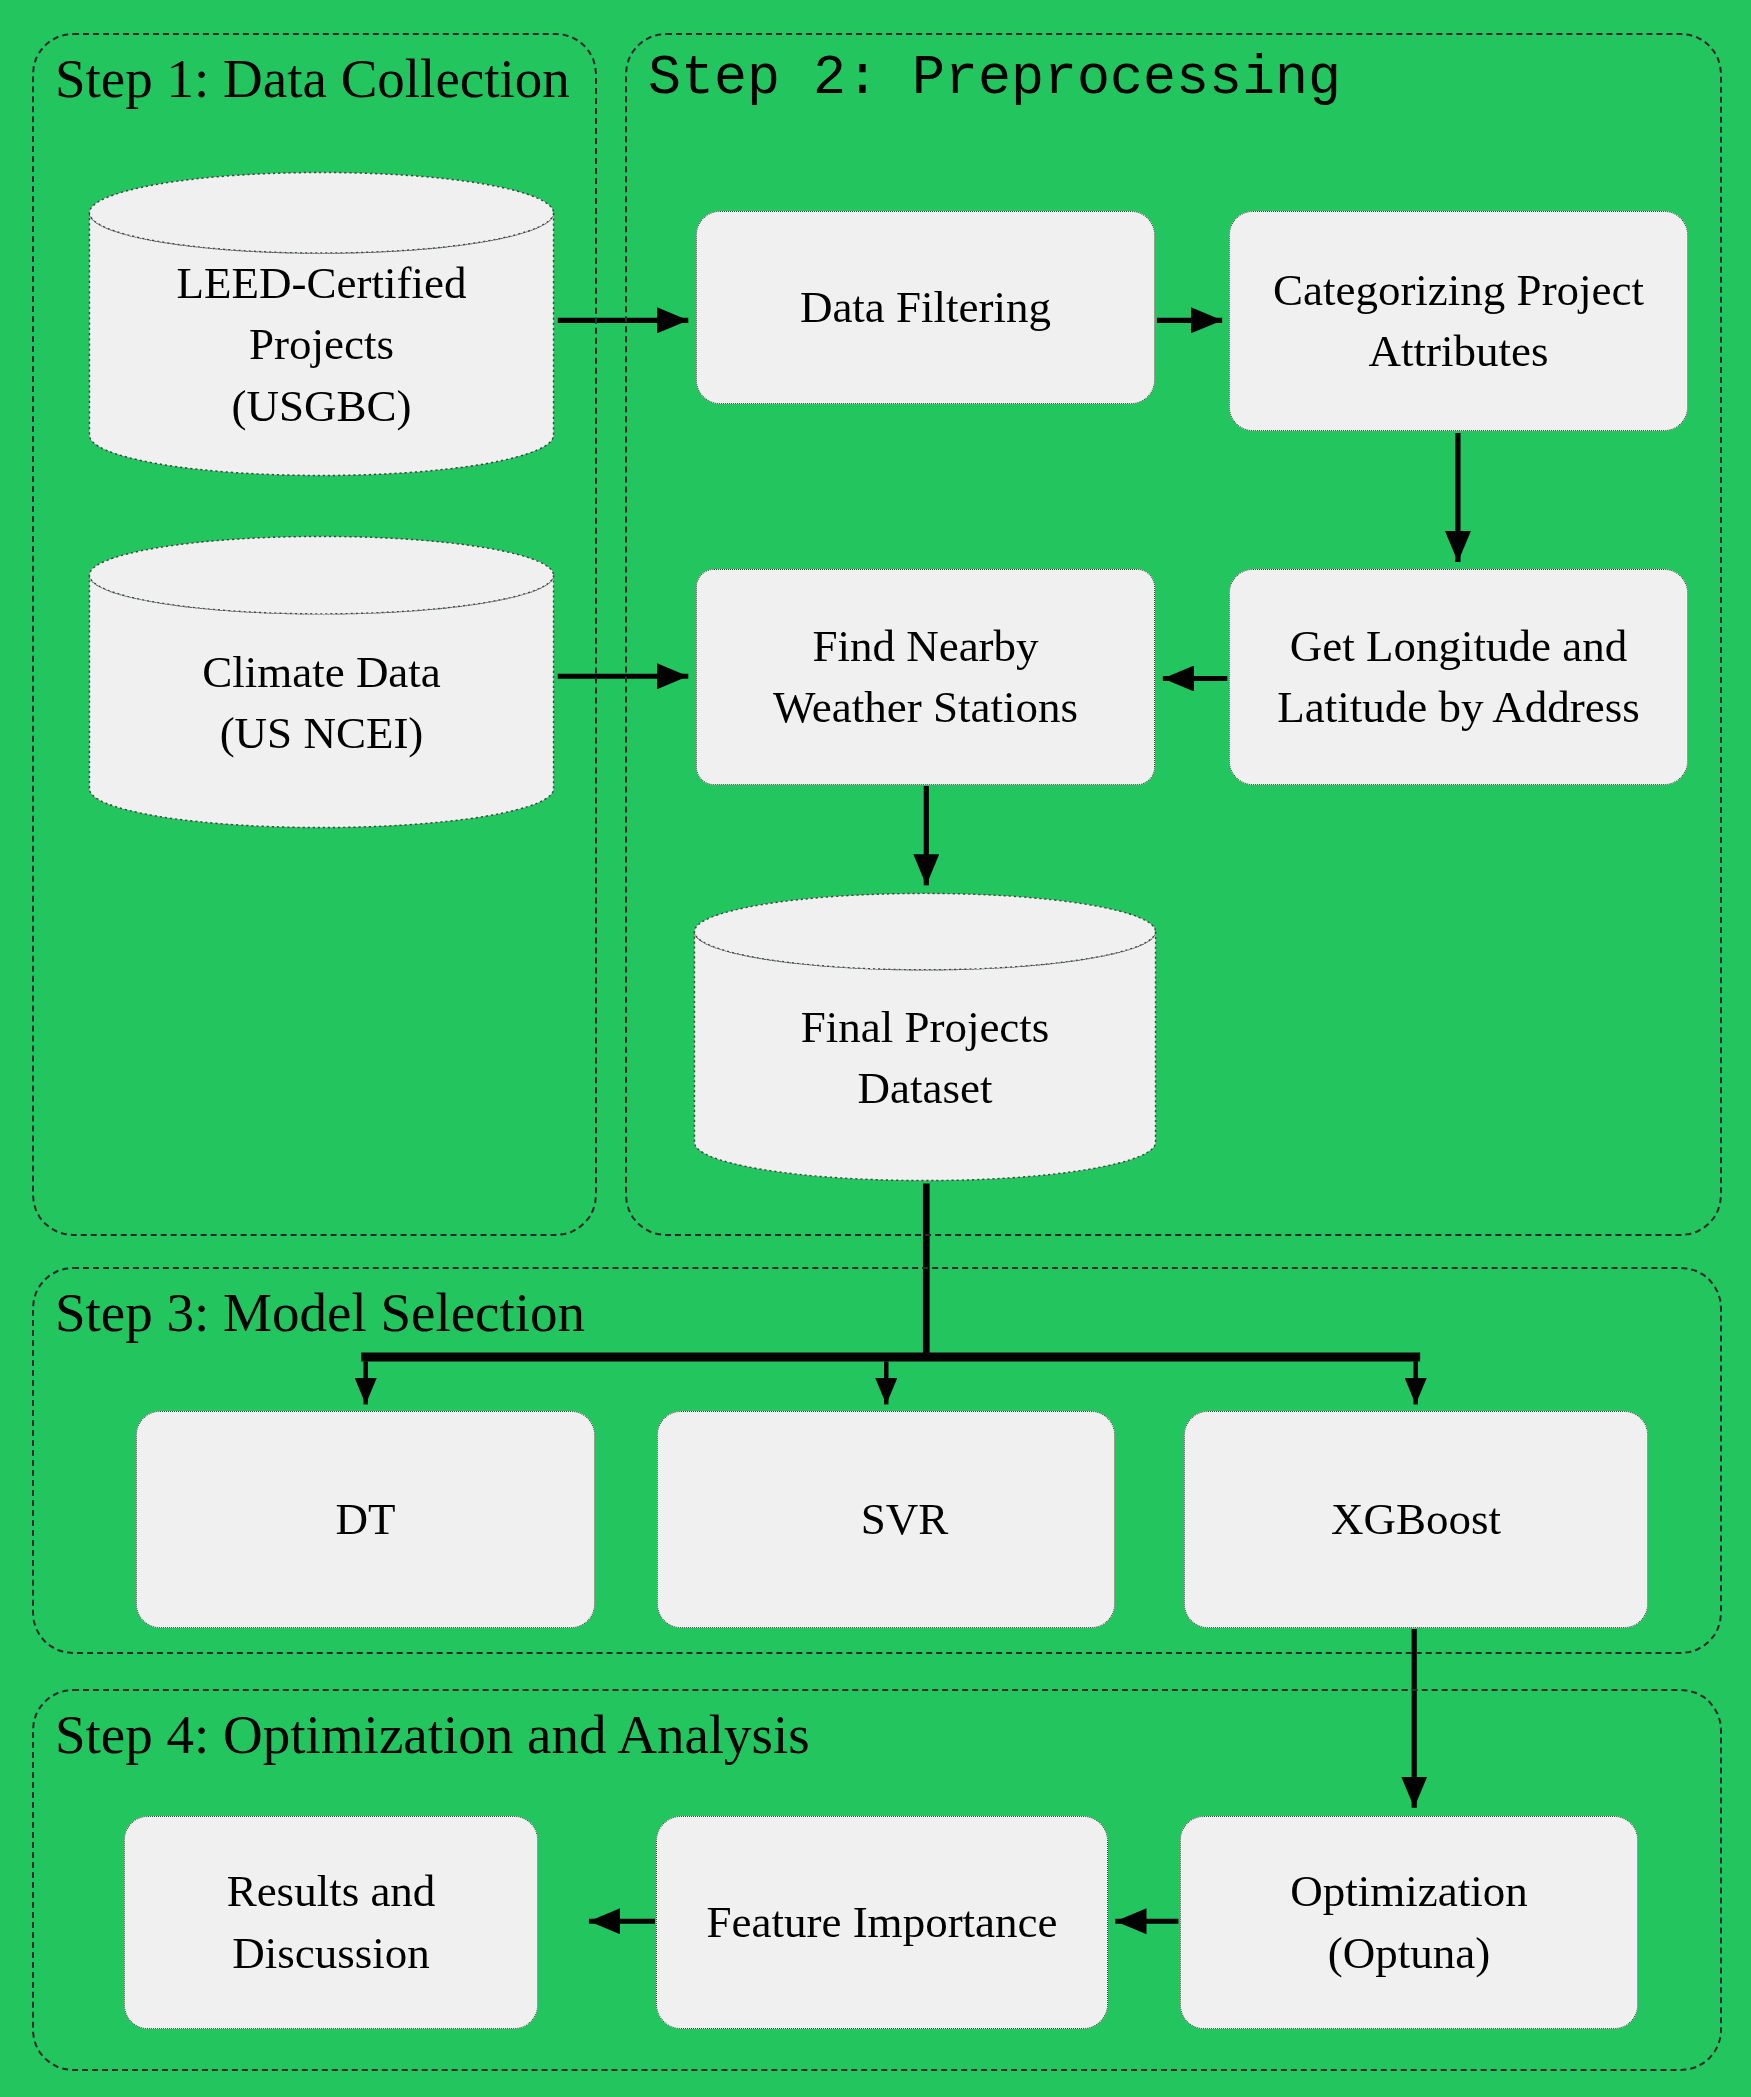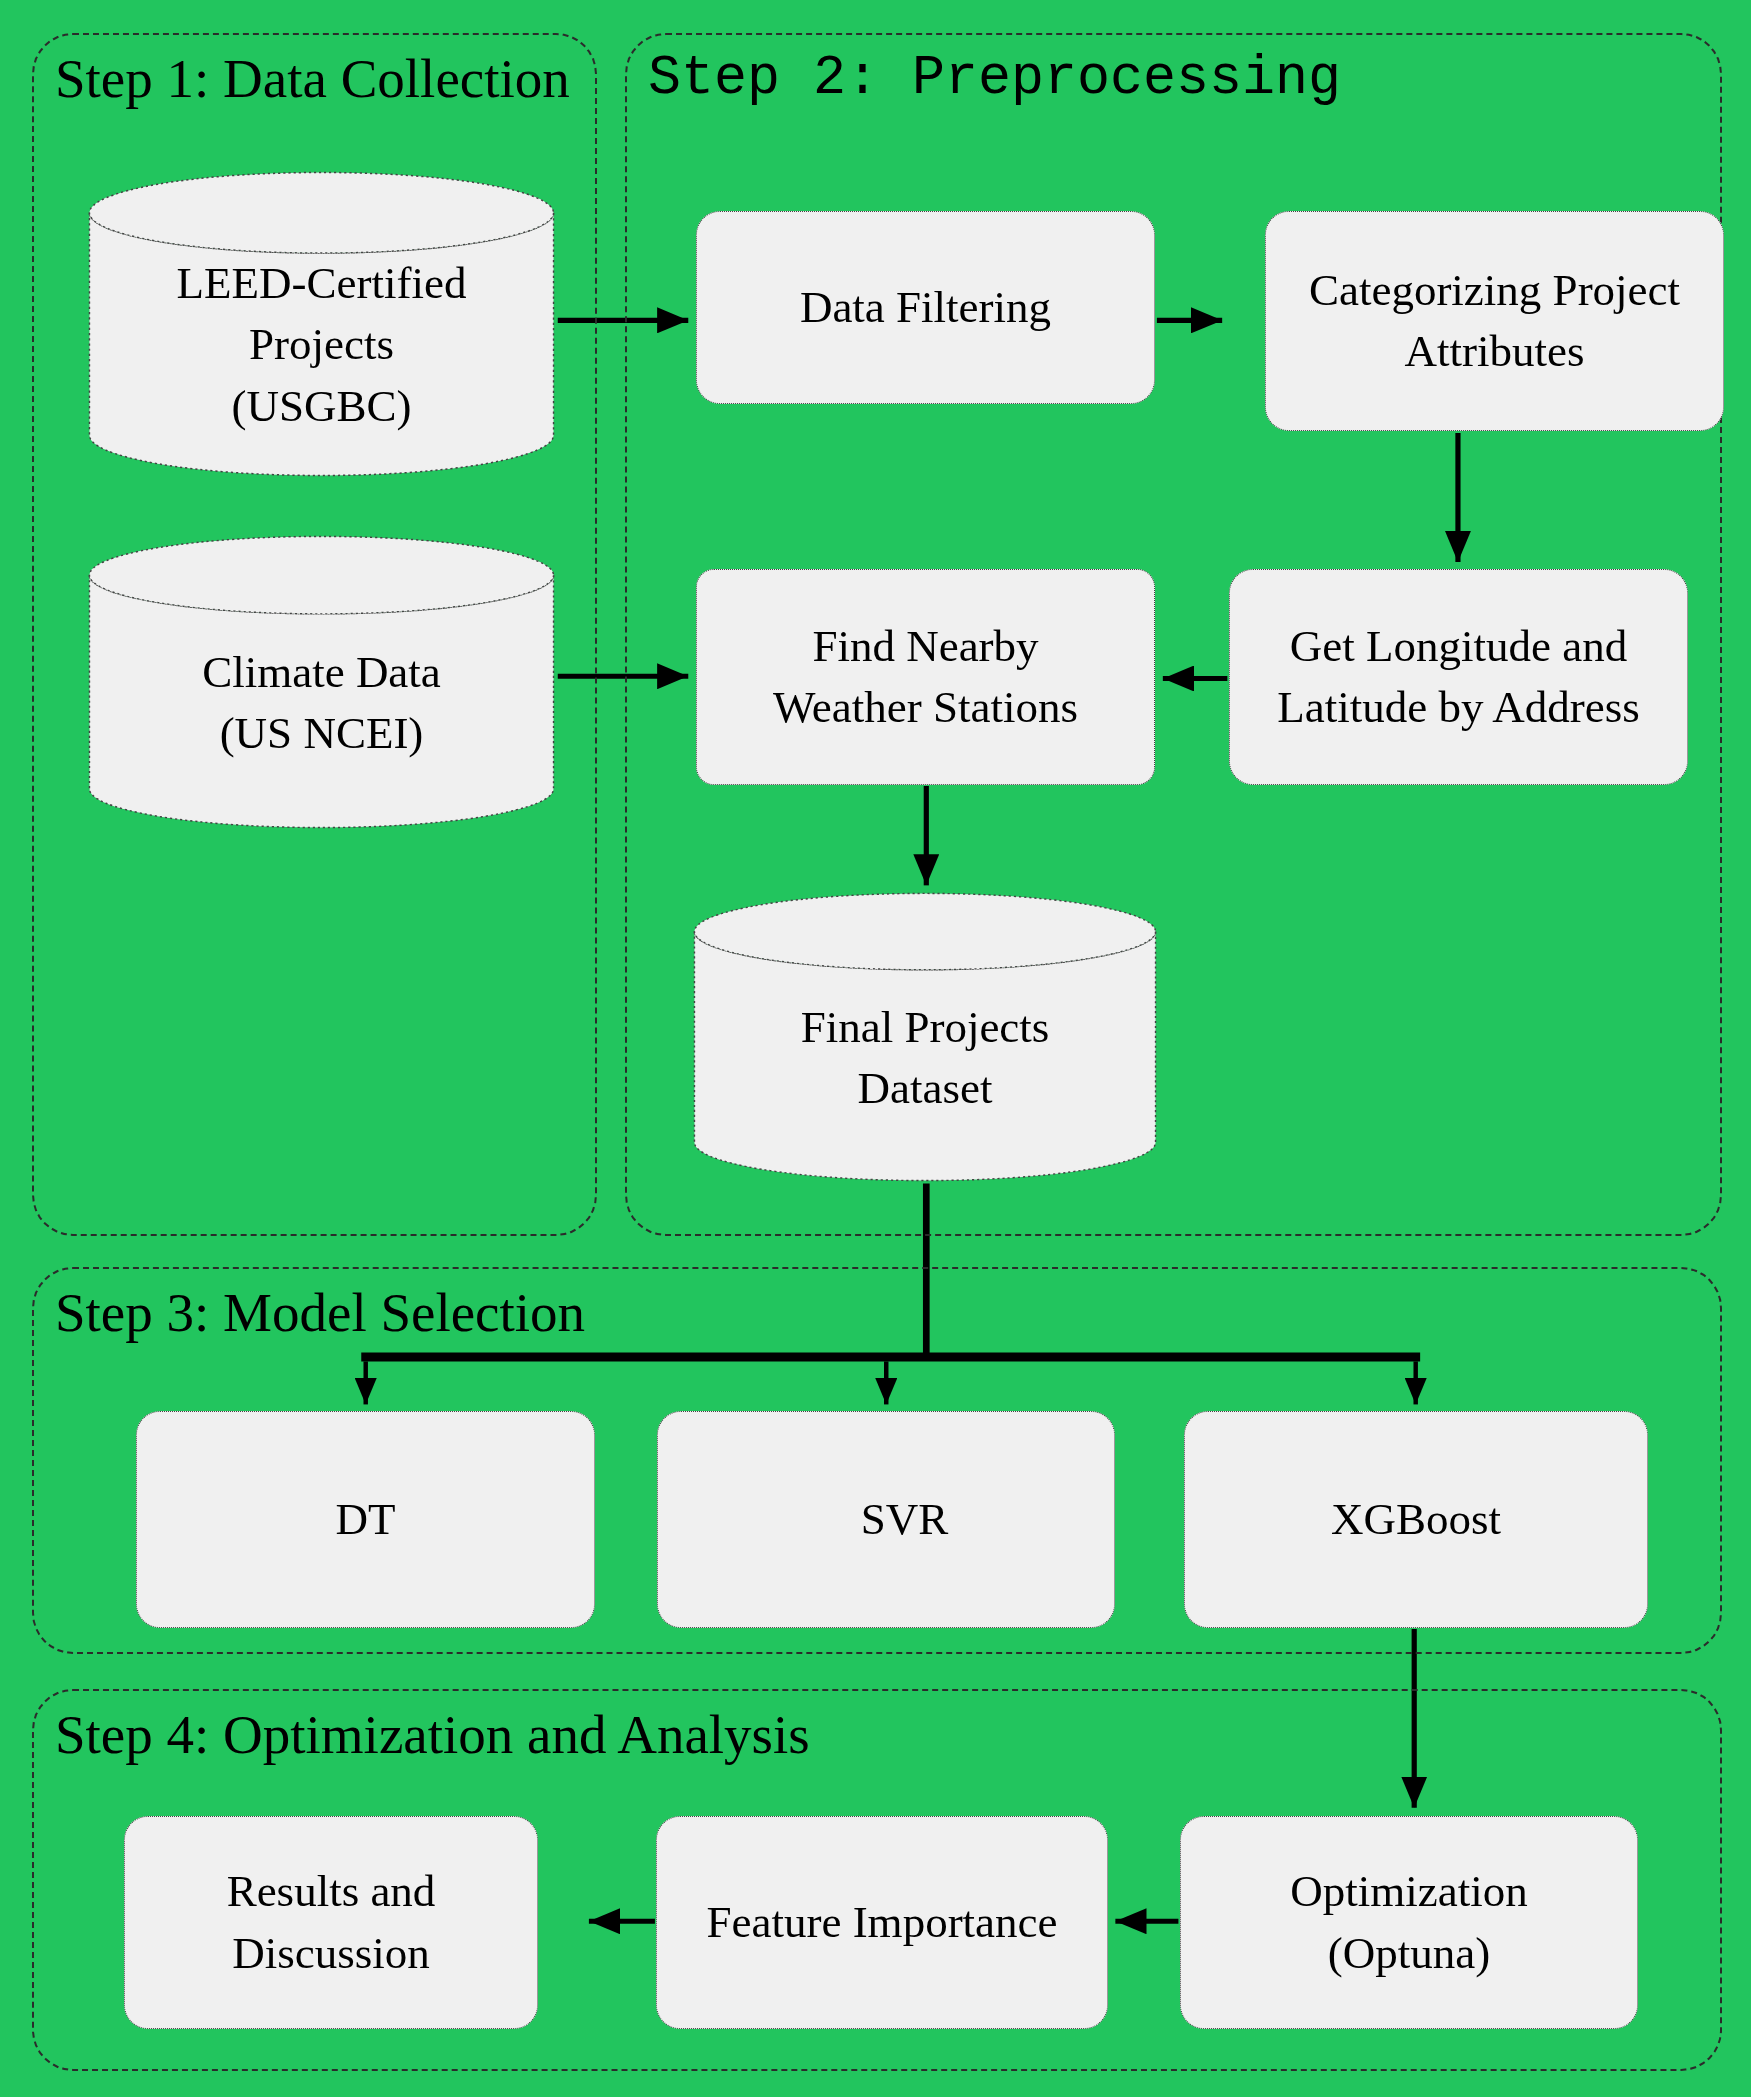--- a/index.html
+++ b/index.html
@@ -147,21 +147,21 @@
     <div class="cyl-label">
       <div class="label">Climate Data
 (US NCEI)</div>
     </div>
   </div>
 
   <div class="process" style="left:696px; top:211px; width:459px; height:193px;">
     <div class="label">Data Filtering</div>
   </div>
 
-  <div class="process" style="left:1229px; top:211px; width:459px; height:220px;margin-left:36px;">
+  <div class="process" style="left:1229px; top:211px; width:459px; height:220px;">
     <div class="label">Categorizing Project
 Attributes</div>
   </div>
 
   <div class="process" style="left:696px; top:569px; width:459px; height:216px;border-radius:18px;">
     <div class="label">Find Nearby
 Weather Stations</div>
   </div>
 
   <div class="process" style="left:1229px; top:569px; width:459px; height:216px;">
@@ -190,21 +190,21 @@
 
   <div class="process" style="left:1184px; top:1411px; width:464px; height:217px;">
     <div class="label">XGBoost</div>
   </div>
 
   <div class="process" style="left:124px; top:1816px; width:414px; height:213px;">
     <div class="label">Results and
 Discussion</div>
   </div>
 
-  <div class="process" style="left:656px; top:1816px; width:452px; height:213px;">
+  <div class="process" style="left:656px; top:1816px; width:452px; height:213px;border-radius:25px;">
     <div class="label">Feature Importance</div>
   </div>
 
   <div class="process" style="left:1180px; top:1816px; width:458px; height:213px;">
     <div class="label">Optimization
 (Optuna)</div>
   </div>
 
 </div>
 

